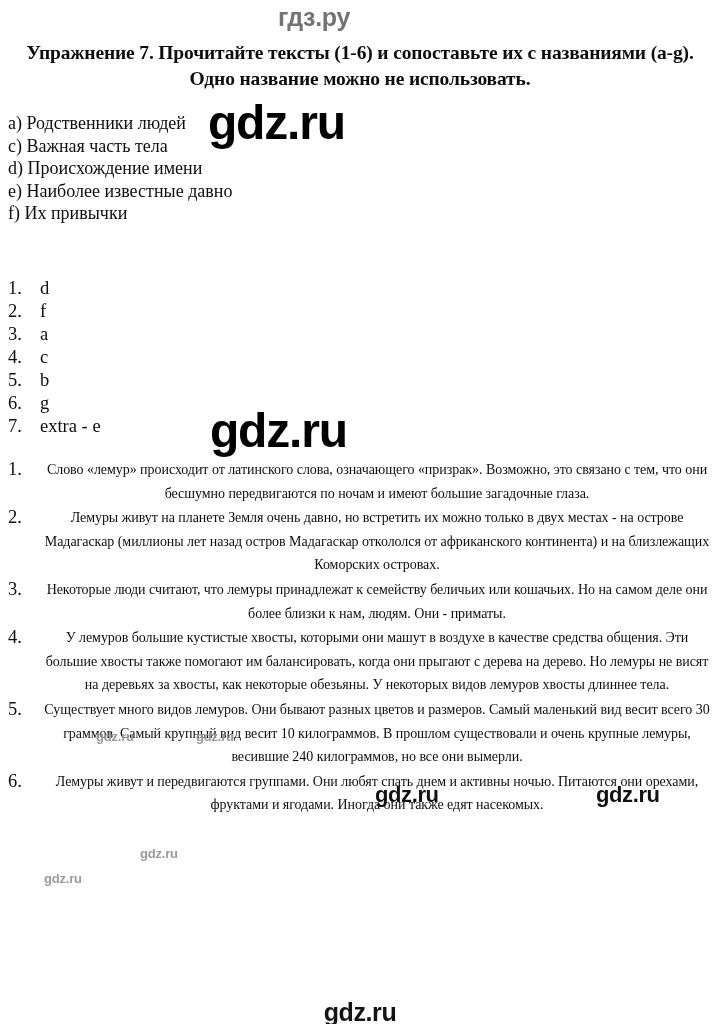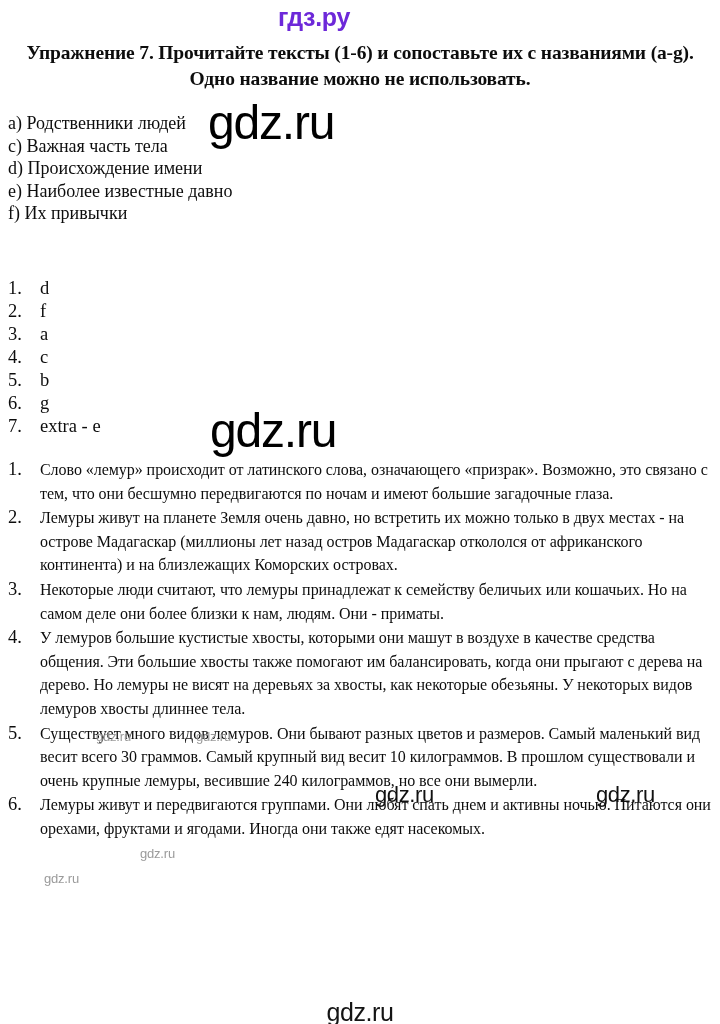--- a/index.html
+++ b/index.html
@@ -26,21 +26,21 @@
   .site-logo {
     position: absolute;
     top: 3px;
     left: 0;
     width: 628px;
     text-align: center;
     font-family: "Liberation Sans", "DejaVu Sans", sans-serif;
     font-weight: bold;
     font-size: 25px;
     letter-spacing: -0.3px;
-    color: #6d28d9;
+    color: #737373;
   }
 
   
   .exercise-title {
     position: absolute;
     top: 40px;
     left: 7px;
     width: 706px;
     font-family: "Liberation Serif", "DejaVu Serif", serif;
     font-weight: bold;
@@ -98,31 +98,31 @@
     width: 34px;
     flex: 0 0 34px;
     font-size: 18.5px;
     line-height: 23.6px;
     text-align: left;
     padding-left: 2px;
     box-sizing: border-box;
   }
   .text-body {
     flex: 1 1 auto;
-    font-size: 16px;
+    font-size: 14px;
     line-height: 23.6px;
     letter-spacing: -0.05px;
-    text-align: left;
+    text-align: center;
   }
 
   
   .wm {
     position: absolute;
     font-family: "Liberation Sans", "DejaVu Sans", sans-serif;
-    font-weight: normal;
+    font-weight: bold;
     pointer-events: none;
     white-space: nowrap;
   }
   .wm-xl {
     font-size: 48px;
     color: #000000;
     letter-spacing: -1.2px;
   }
   .wm-md {
     font-size: 22px;

